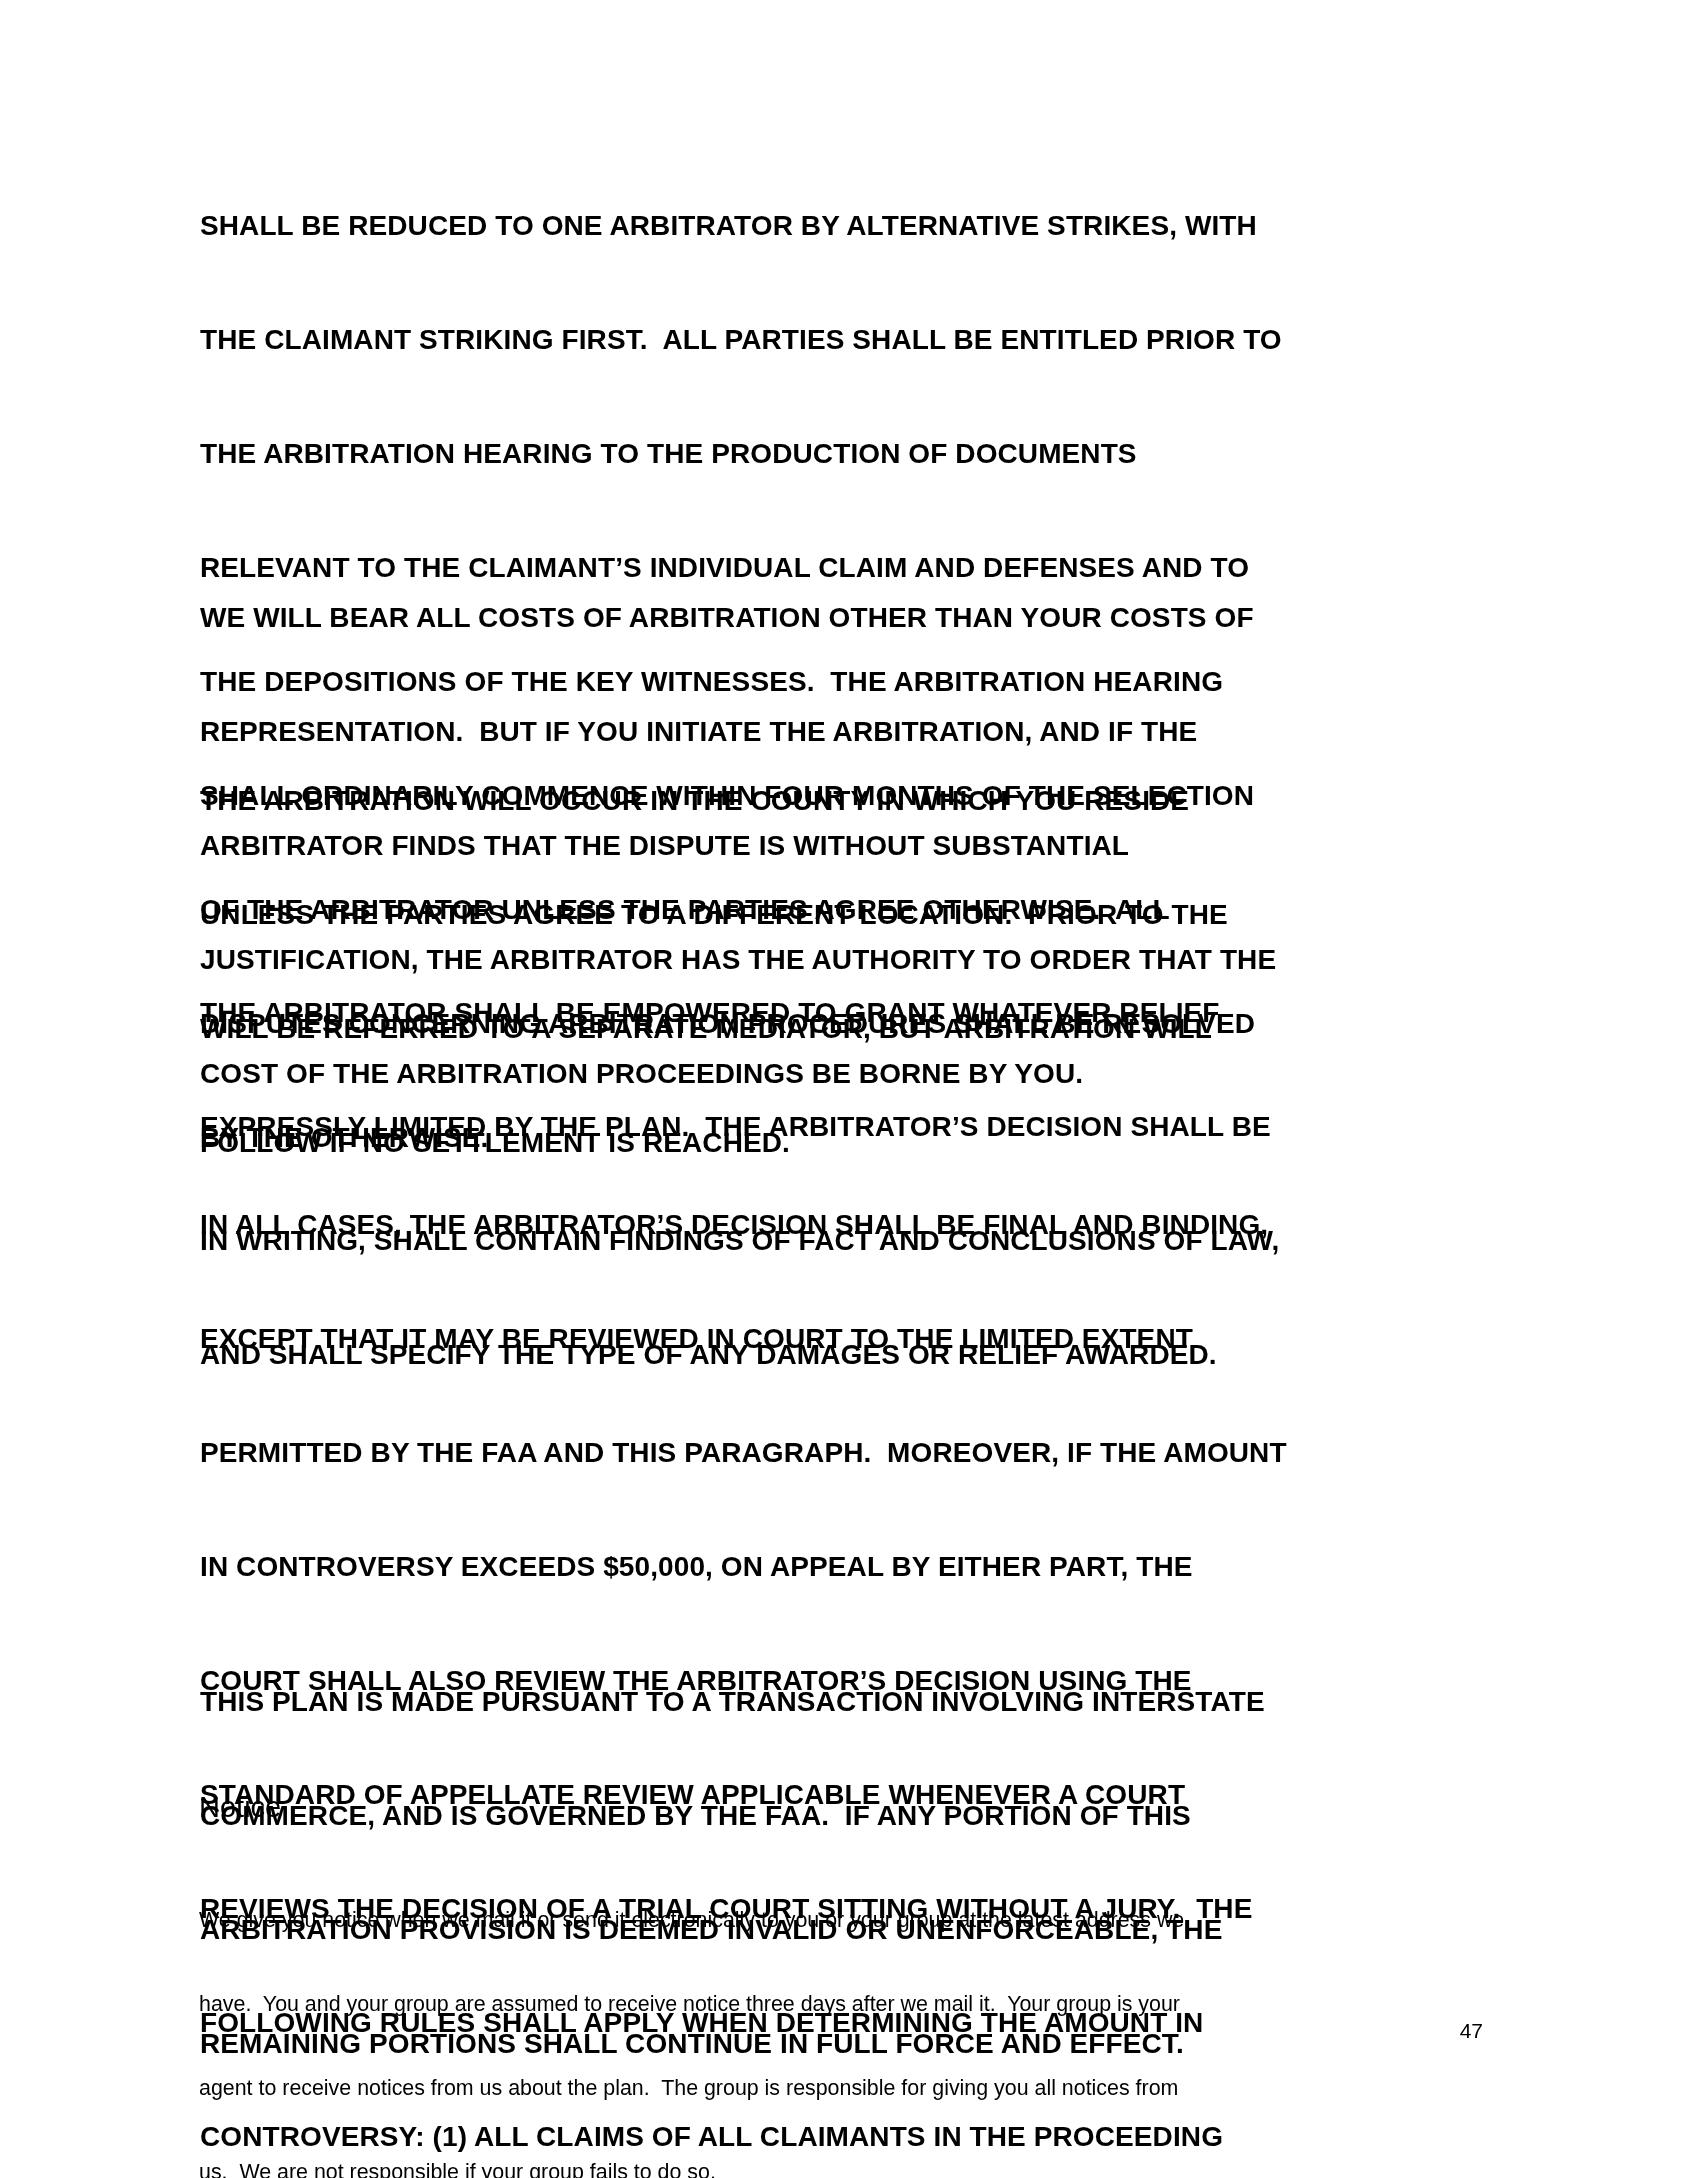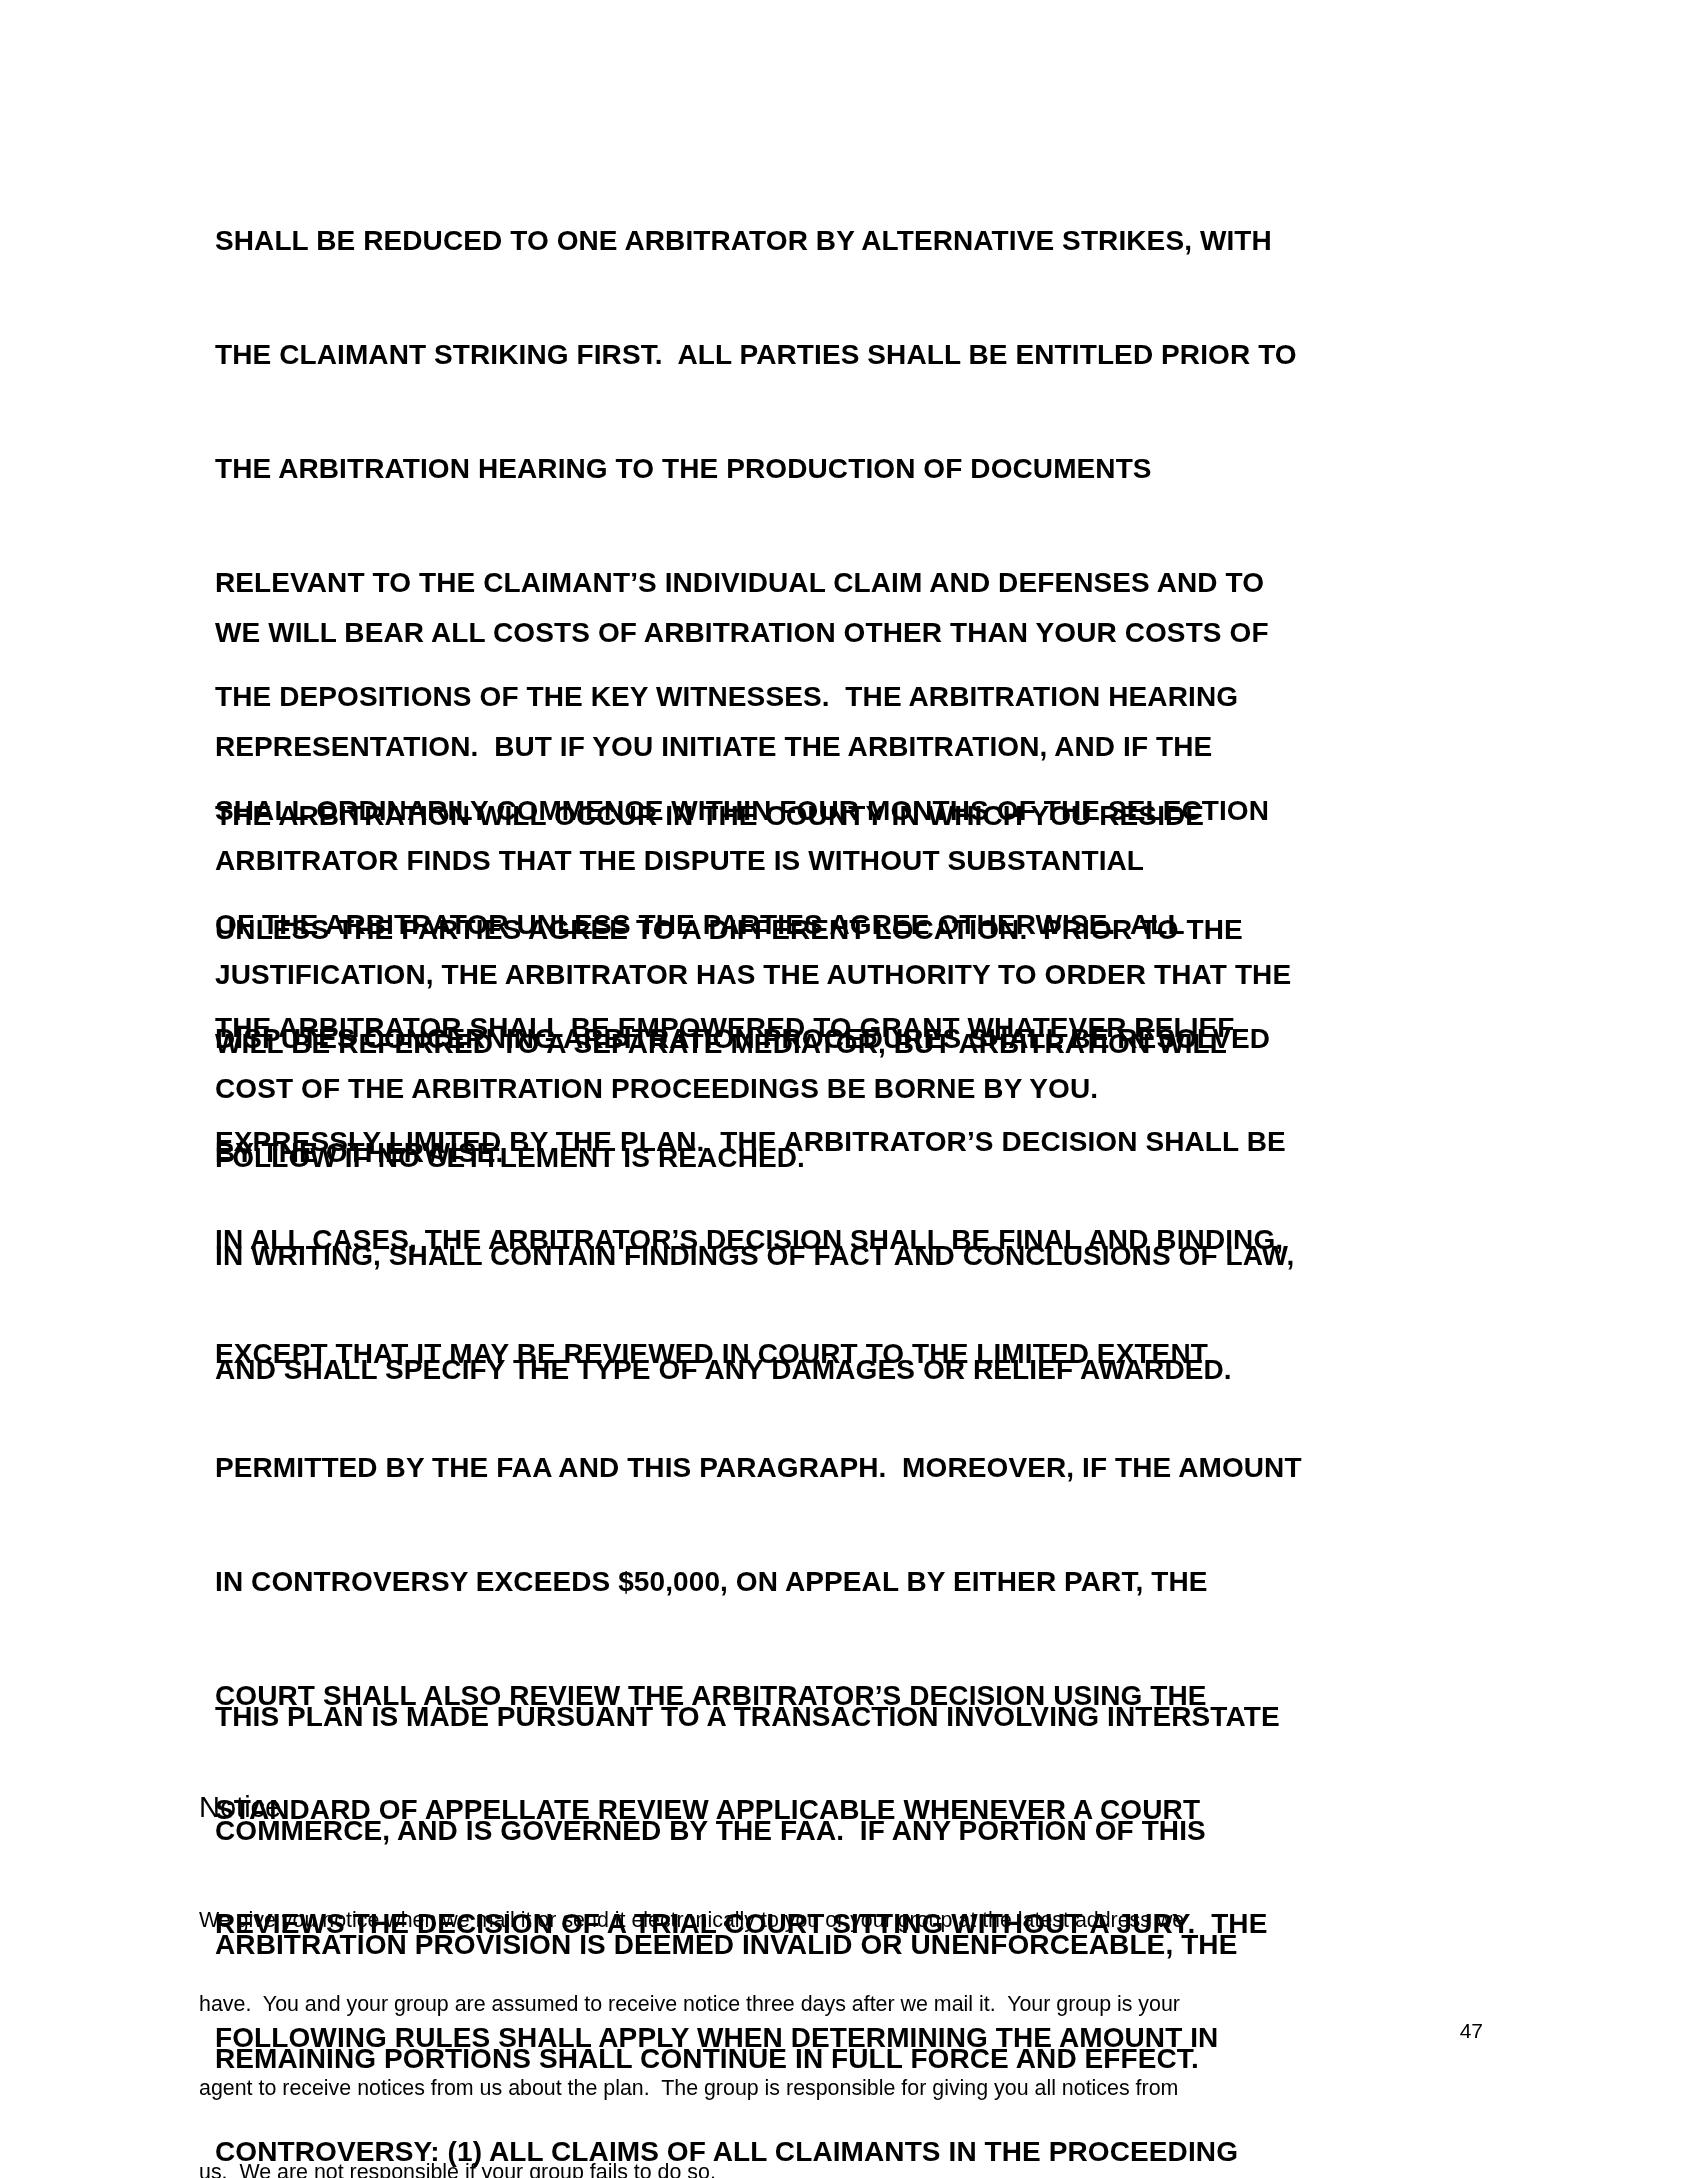--- a/index.html
+++ b/index.html
@@ -21,21 +21,21 @@
       width: 1683px;
       height: 2178px;
       background: #ffffff;
     }
     .block {
       position: absolute;
       left: 199px;
       width: 1307px;
     }
     .para {
-      margin: 16px;
+      margin: 1px;
       font-weight: bold;
       font-size: 28px;
       line-height: 38px;
       letter-spacing: 0.1px;
       white-space: pre;
     }
     .para .line {
       display: block;
       height: 38px;
     }

